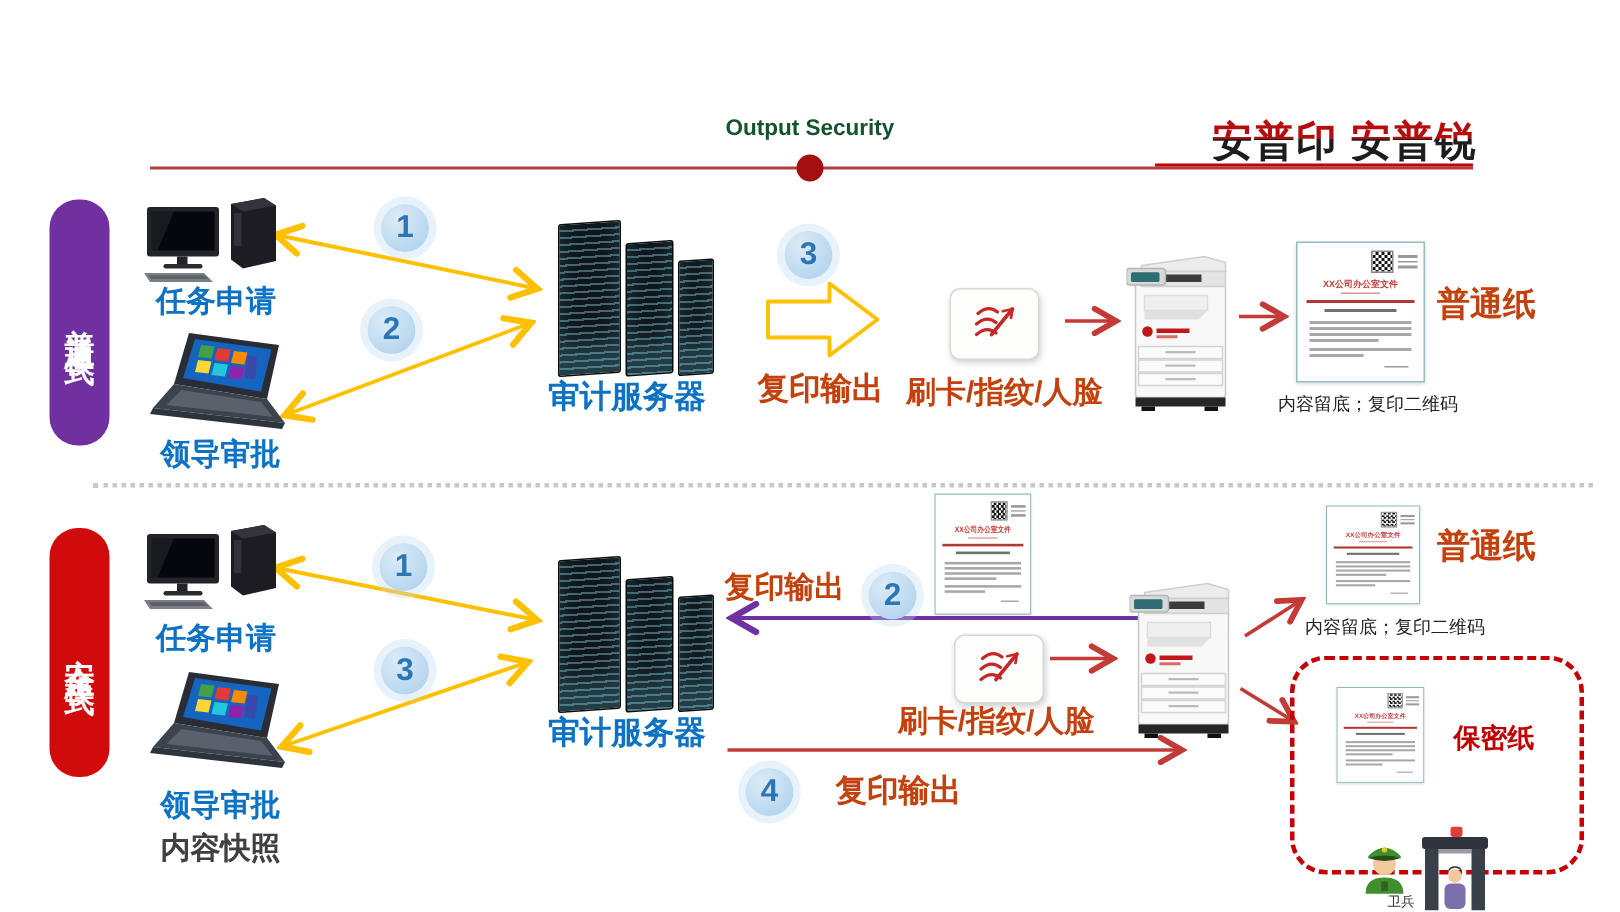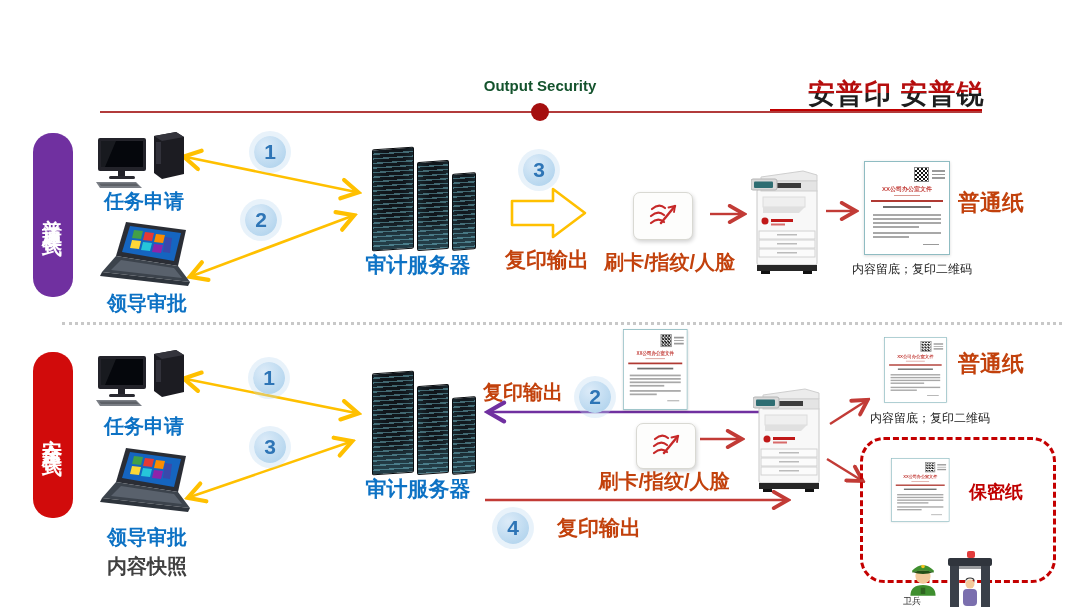--- a/index.html
+++ b/index.html
@@ -66,21 +66,21 @@
   .dl{position:absolute;left:8px;right:8px;height:1.5px;background:#a8a8a8;}
   .doc-sign{position:absolute;bottom:9px;right:10px;width:16px;height:1.5px;background:#9a9a9a;}
 
   
   .securebox{position:absolute;left:860px;top:437px;width:190px;height:140px;border:3px dashed #c40000;
              border-radius:24px;}
 
   
   .sep{position:absolute;left:62px;top:322px;width:1000px;border-top:3px dotted #c8c8c8;}
 
-  .guard-label{position:absolute;font-size:9px;color:#333;text-align:left;white-space:nowrap;}
+  .guard-label{position:absolute;font-size:9px;color:#333;text-align:right;white-space:nowrap;}
 </style>
 </head>
 <body>
 
 <div id="canvas">
 
   <div class="subtitle">Output Security</div>
   <div class="redline"></div>
   <div class="reddot"></div>
   <div class="brand">安普印 安普锐</div>

